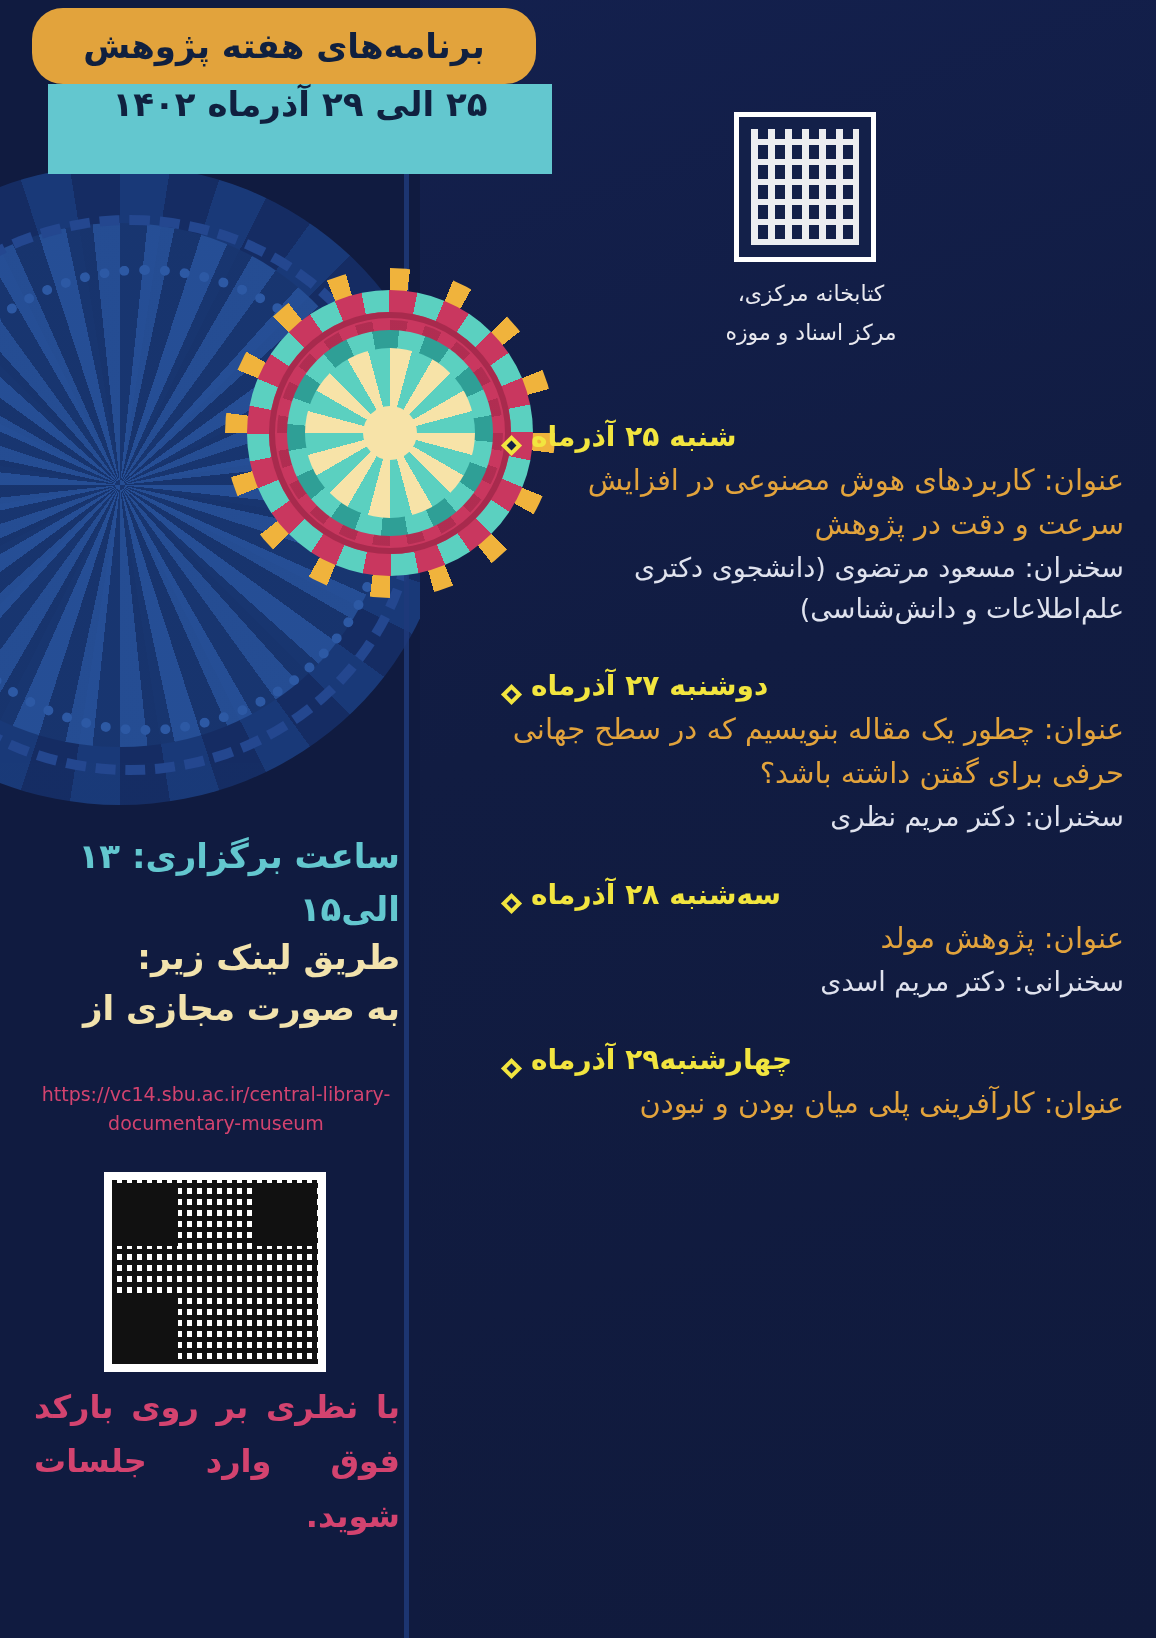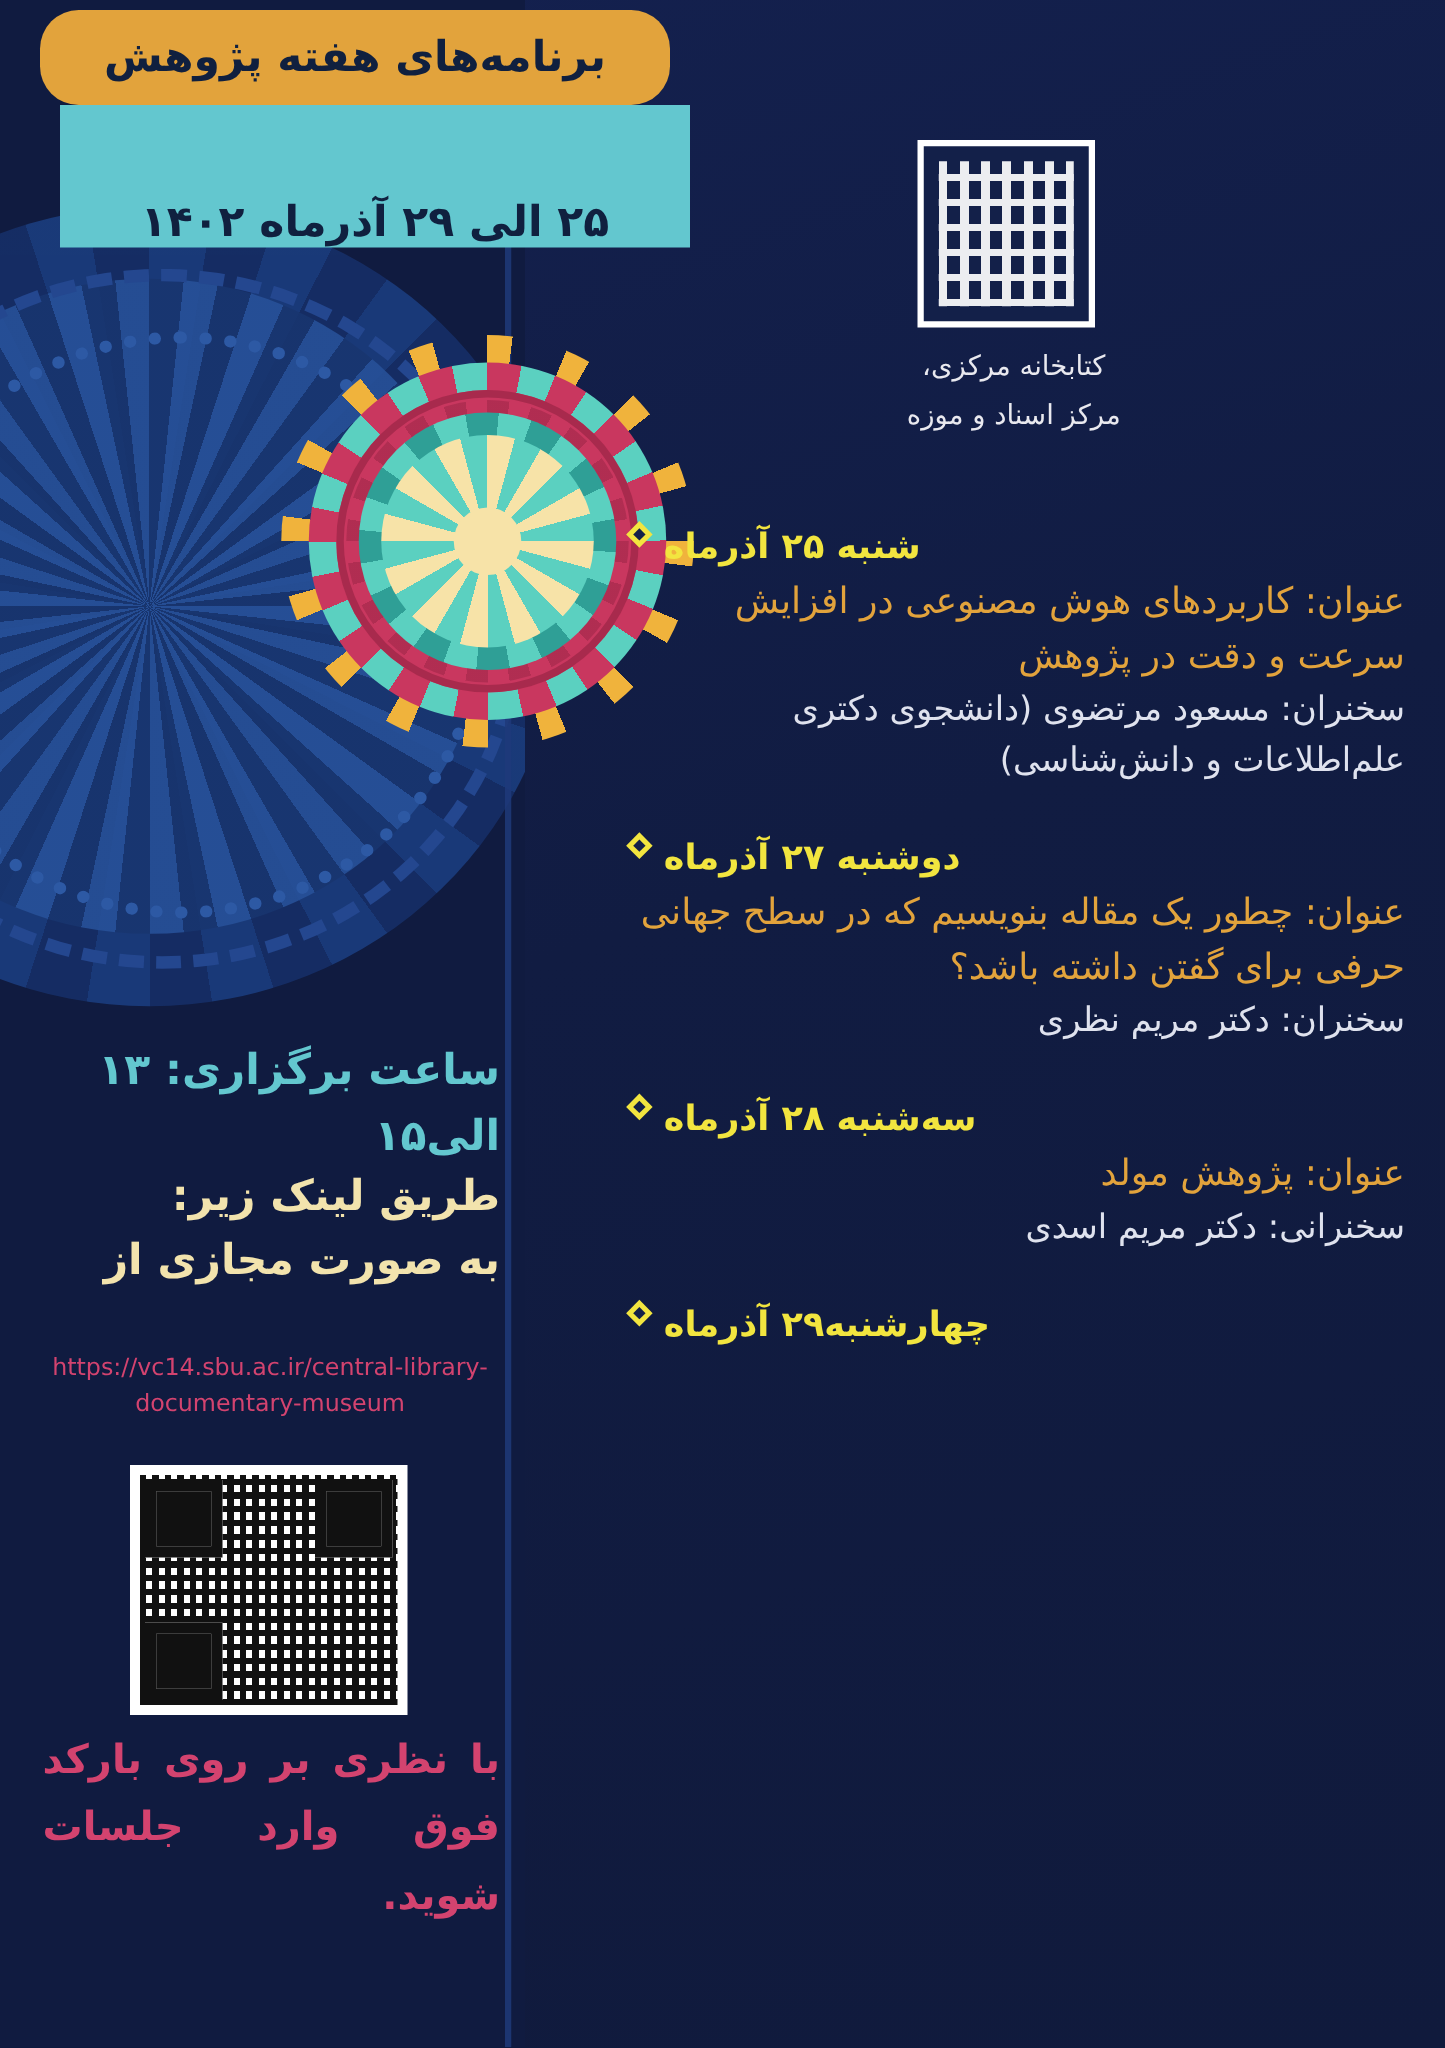--- a/index.html
+++ b/index.html
@@ -136,24 +136,24 @@
     font-size: 34px;
     font-weight: bold;
     color: #10203f;
     letter-spacing: .5px;
   }
   .banner-date {
     position: absolute;
     left: 48px;
     top: 84px;
     width: 504px;
-    height: 114px;
+    height: 90px;
     background: #63c7cf;
     display: flex;
-    align-items: flex-end;
+    align-items: flex-start;
     justify-content: center;
   }
   .banner-date span {
     font-size: 34px;
     font-weight: bold;
     color: #10203f;
   }
 
   
   .logo-wrap {
@@ -280,21 +280,21 @@
   }
   .session { margin-bottom: 40px; }
   .session-day {
     color: #f2e53f;
     font-size: 28px;
     font-weight: bold;
     margin-bottom: 6px;
     display: flex;
     flex-direction: row-reverse;
     justify-content: flex-start;
-    align-items: flex-start;
+    align-items: flex-end;
     gap: 12px;
   }
   .bullet-diamond {
     width: 15px; height: 15px;
     background: #f2e53f;
     transform: rotate(45deg);
     flex: 0 0 auto;
     position: relative;
   }
   .bullet-diamond::after {
@@ -408,16 +408,17 @@
       </div>
       <div class="session-title">عنوان: پژوهش مولد</div>
       <div class="session-speaker">سخنرانی: دکتر مریم اسدی</div>
     </div>
 
     <div class="session">
       <div class="session-day">
         <span class="bullet-diamond"></span>
         <span>چهارشنبه۲۹ آذرماه</span>
       </div>
+      <div class="session-title">عنوان: کارآفرینی پلی میان بودن و نبودن</div>
     </div>
 
   </div>
 </div>
 
 </body></html>

